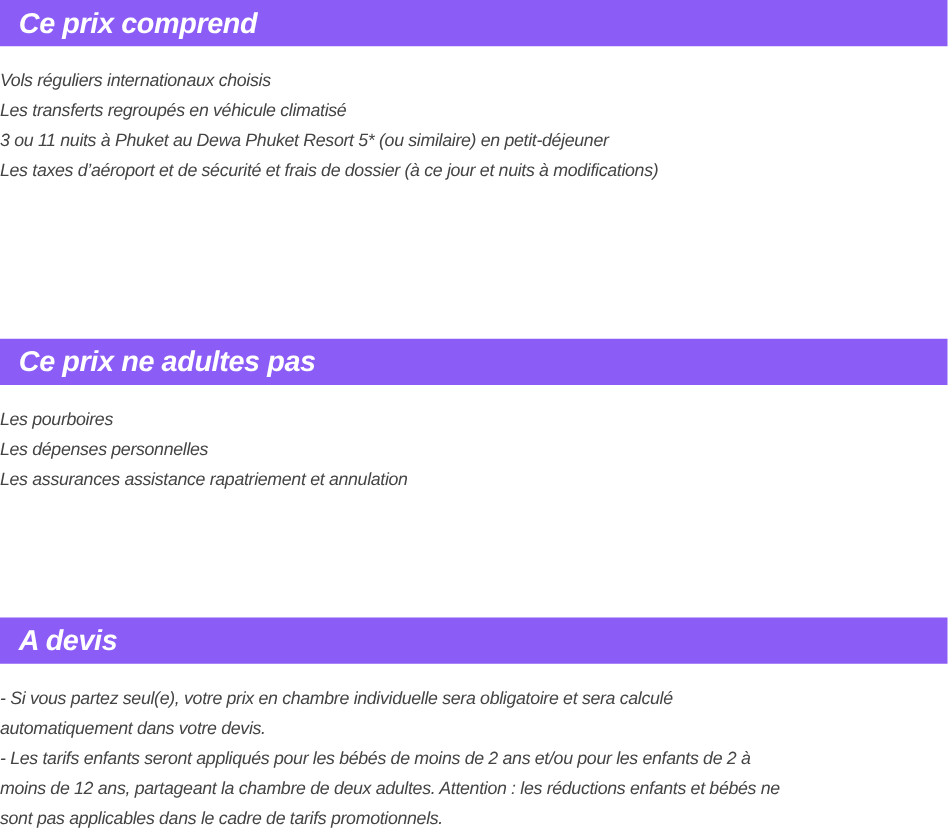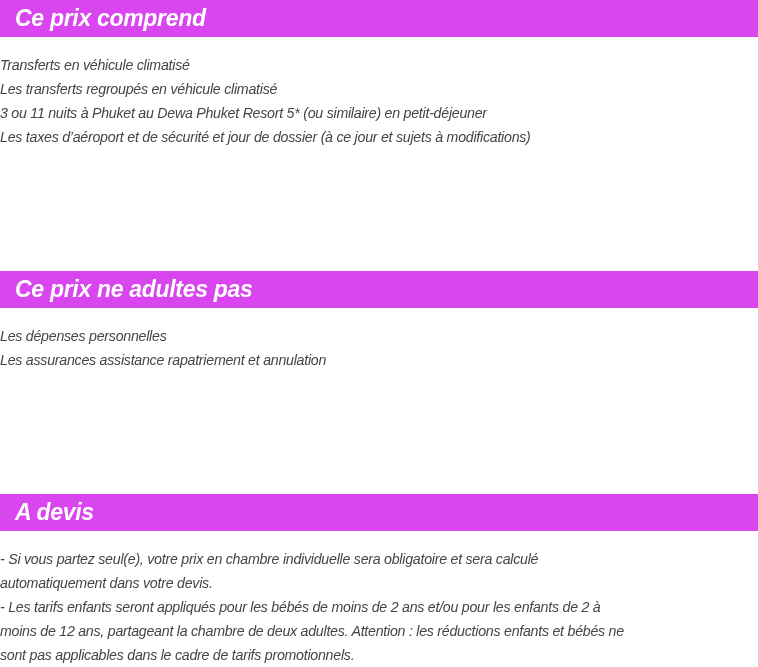--- a/index.html
+++ b/index.html
@@ -13,21 +13,21 @@
       overflow: hidden;
       position: relative;
       font-family: "Liberation Sans", "DejaVu Sans", sans-serif;
     }
     .section {
       position: absolute;
       left: 0;
       width: 758px;
     }
     .section-header {
-      background: #d946ef;
+      background: #8b5cf6;
       height: 37px;
       box-sizing: border-box;
       padding-left: 15px;
       display: flex;
       align-items: flex-start;
     }
     .section-title {
       color: #ffffff;
       font-style: italic;
       font-weight: bold;
@@ -66,32 +66,33 @@
     #sec3 .notes { margin-top: 16px; width: 626px; }
   </style>
 </head>
 <body>
 
 <section class="section" id="sec1">
   <div class="section-header">
     <h2 class="section-title">Ce prix comprend</h2>
   </div>
   <ul class="item-list">
-    <li>Transferts en véhicule climatisé</li>
+    <li>Vols réguliers internationaux choisis</li>
     <li>Les transferts regroupés en véhicule climatisé</li>
     <li>3 ou 11 nuits à Phuket au Dewa Phuket Resort 5* (ou similaire) en petit-déjeuner</li>
-    <li>Les taxes d’aéroport et de sécurité et jour de dossier (à ce jour et sujets à modifications)</li>
+    <li>Les taxes d’aéroport et de sécurité et frais de dossier (à ce jour et nuits à modifications)</li>
   </ul>
 </section>
 
 <section class="section" id="sec2">
   <div class="section-header">
     <h2 class="section-title">Ce prix ne adultes pas</h2>
   </div>
   <ul class="item-list">
+    <li>Les pourboires</li>
     <li>Les dépenses personnelles</li>
     <li>Les assurances assistance rapatriement et annulation</li>
   </ul>
 </section>
 
 <section class="section" id="sec3">
   <div class="section-header">
     <h2 class="section-title">A devis</h2>
   </div>
   <div class="notes">

